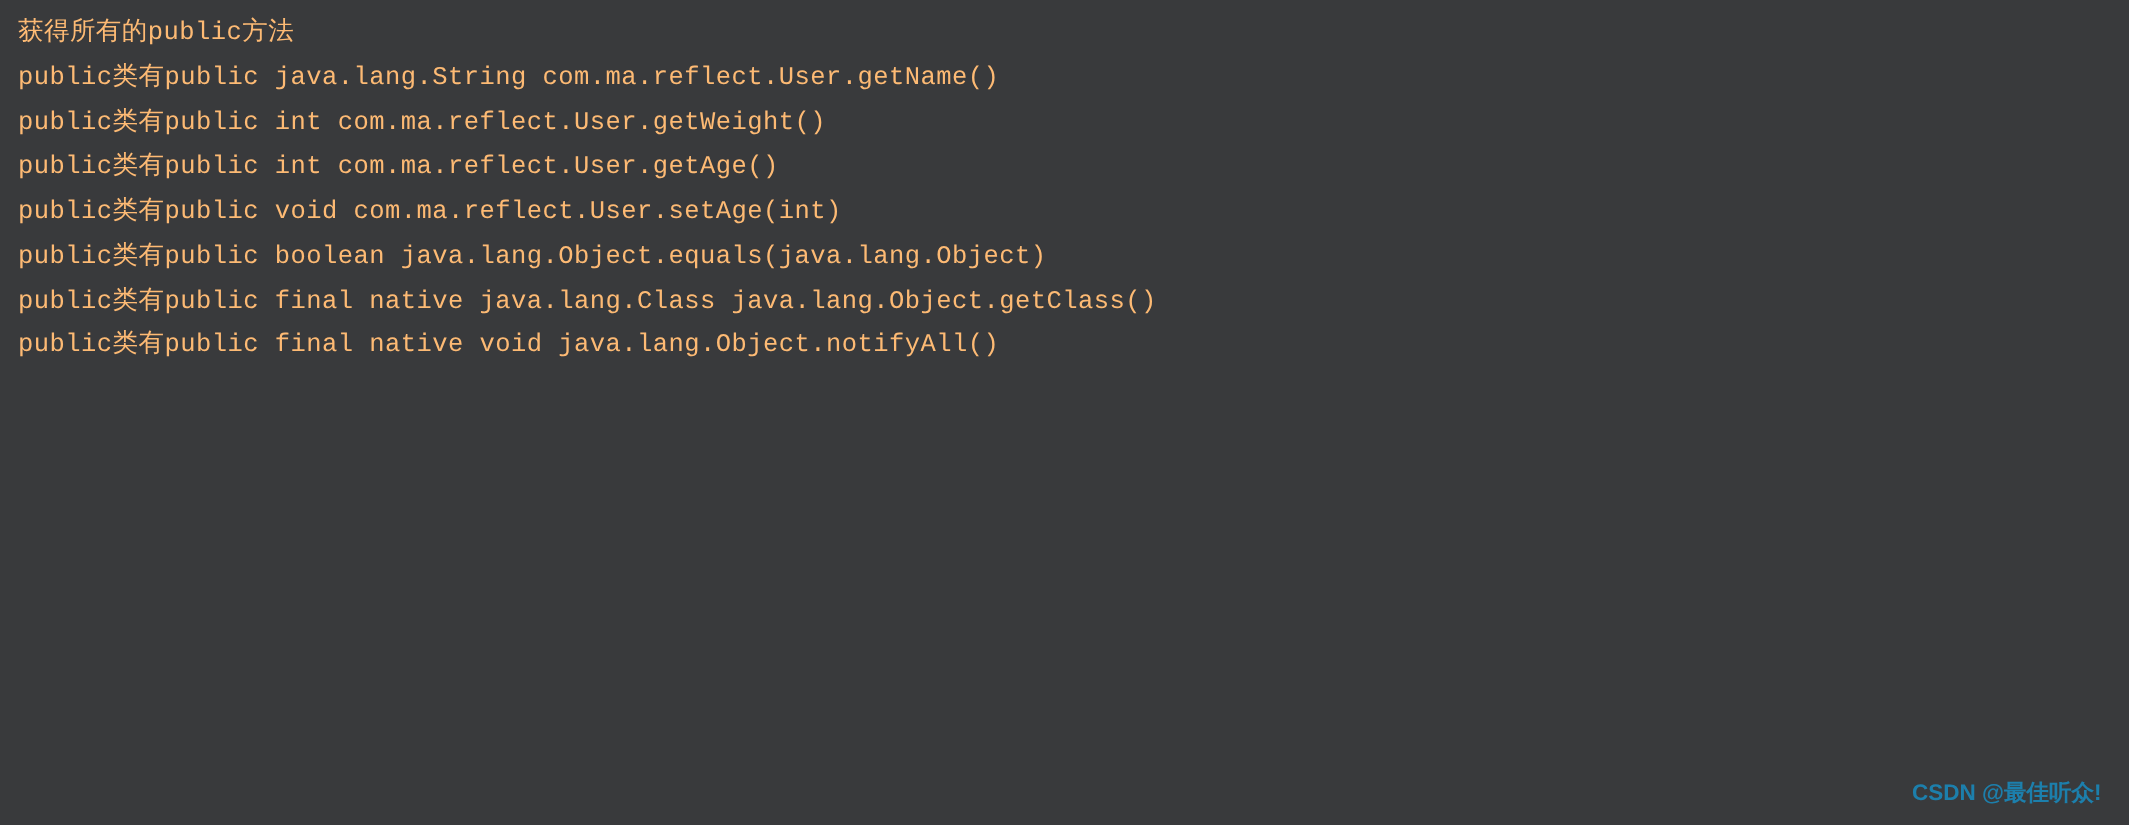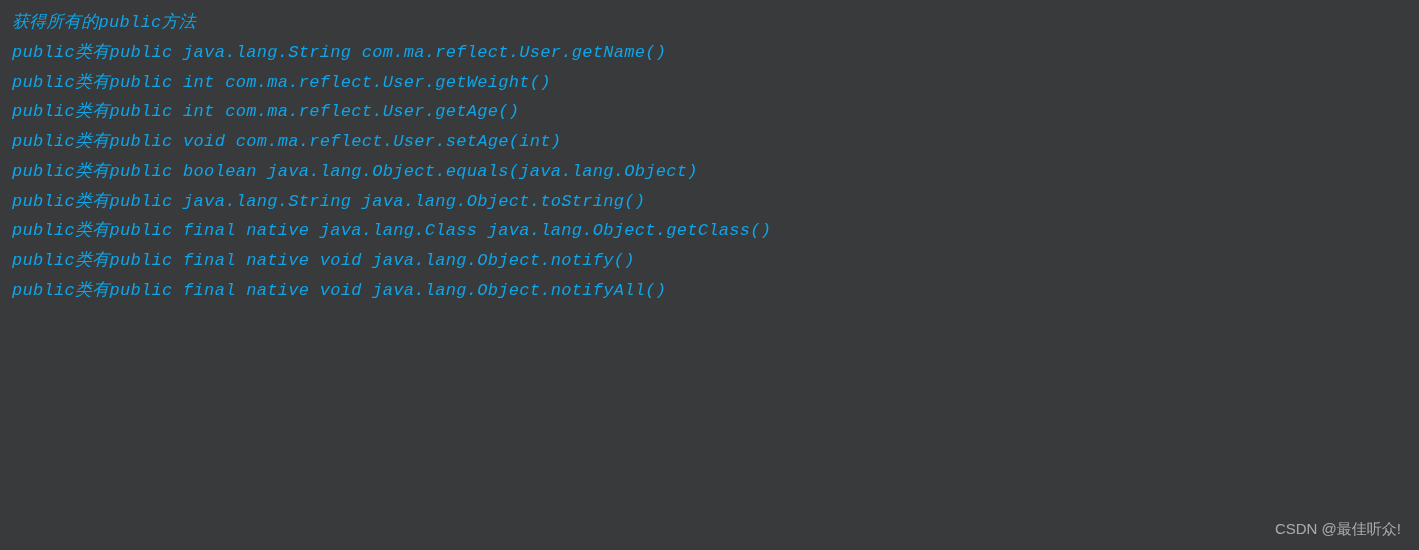--- a/index.html
+++ b/index.html
@@ -15,43 +15,41 @@
       color: #b1b7bd;
       padding: 8px 12px;
       width: 1419px;
       height: 550px;
       overflow: hidden;
       position: relative;
       letter-spacing: 0.3px;
     }
     .line {
       white-space: pre;
-      color: #0ea5e9;
-      font-style: italic;
+      color: #fdba74;
     }
     .watermark {
       position: absolute;
       bottom: 8px;
       right: 18px;
-      color: #e5e5e5;
+      color: #0ea5e9;
       font-size: 15px;
       font-family: Arial, sans-serif;
       opacity: 0.65;
       letter-spacing: 0;
+      font-weight: bold;
     }
   </style>
 </head>
 <body>
 
 <div>
   <div class="line">获得所有的public方法</div>
   <div class="line">public类有public java.lang.String com.ma.reflect.User.getName()</div>
   <div class="line">public类有public int com.ma.reflect.User.getWeight()</div>
   <div class="line">public类有public int com.ma.reflect.User.getAge()</div>
   <div class="line">public类有public void com.ma.reflect.User.setAge(int)</div>
   <div class="line">public类有public boolean java.lang.Object.equals(java.lang.Object)</div>
-  <div class="line">public类有public java.lang.String java.lang.Object.toString()</div>
   <div class="line">public类有public final native java.lang.Class java.lang.Object.getClass()</div>
-  <div class="line">public类有public final native void java.lang.Object.notify()</div>
   <div class="line">public类有public final native void java.lang.Object.notifyAll()</div>
 </div>
 
 <div class="watermark">CSDN @最佳听众!</div>
 
 </body></html>

